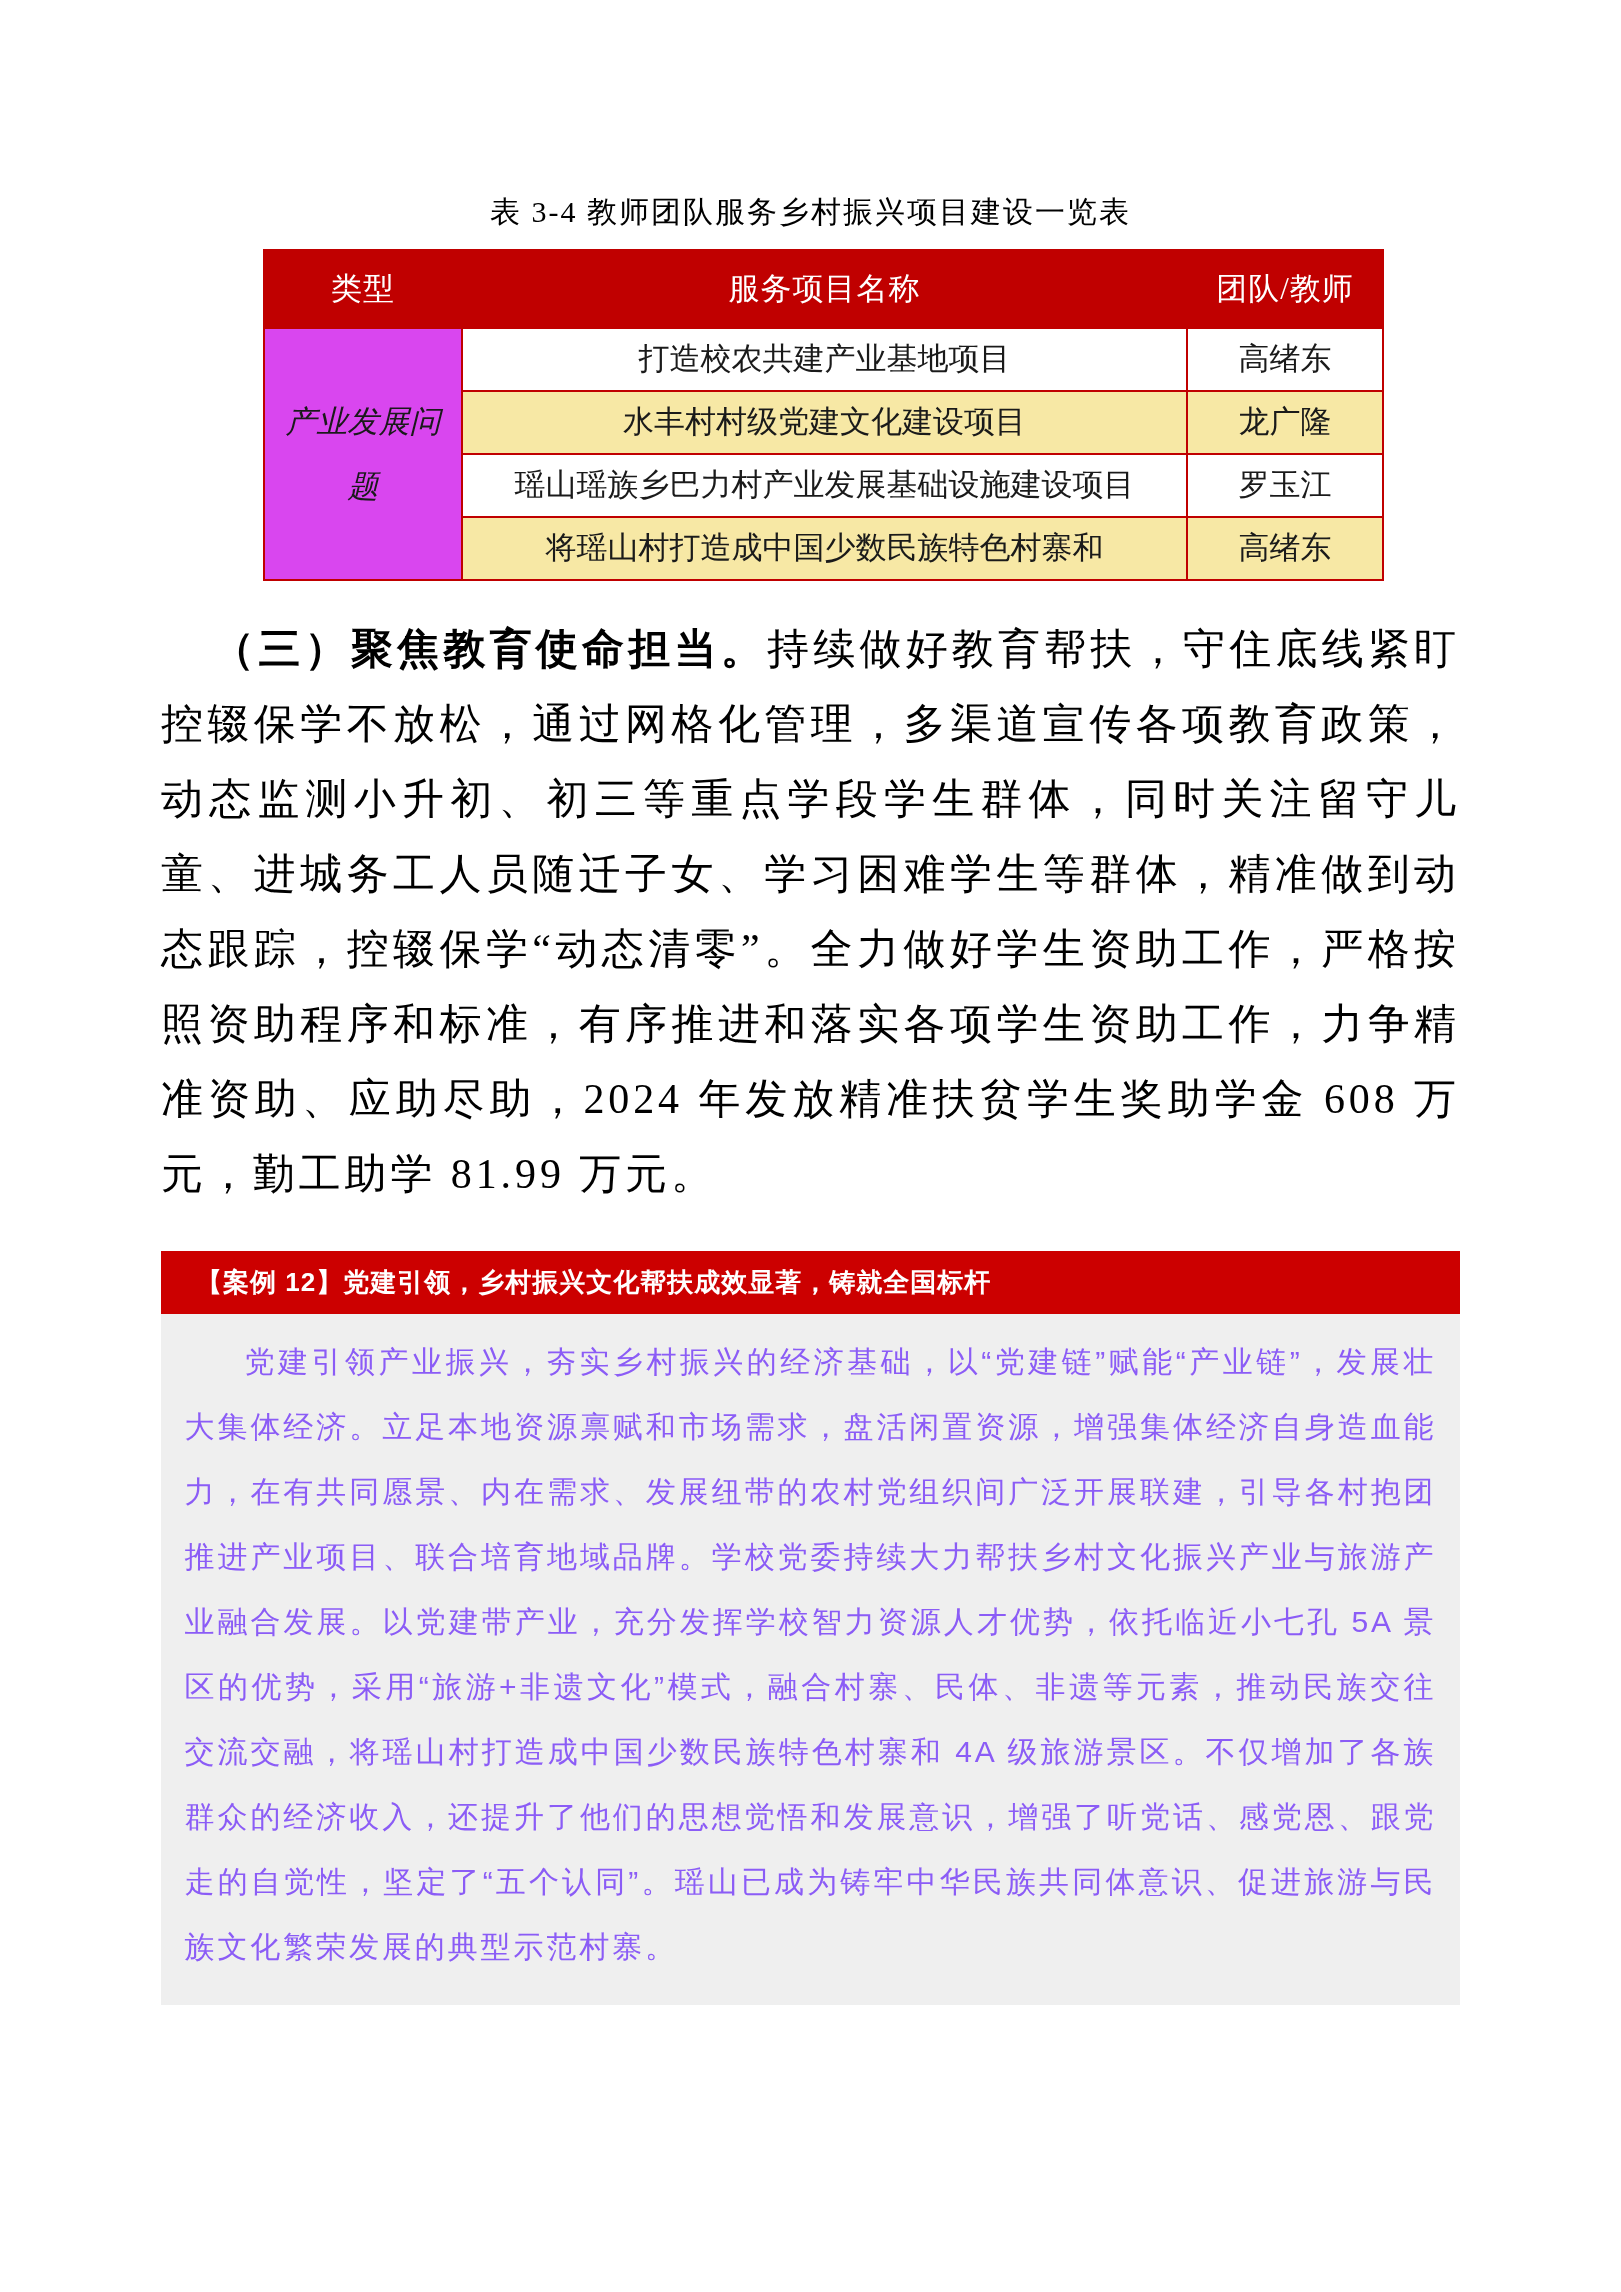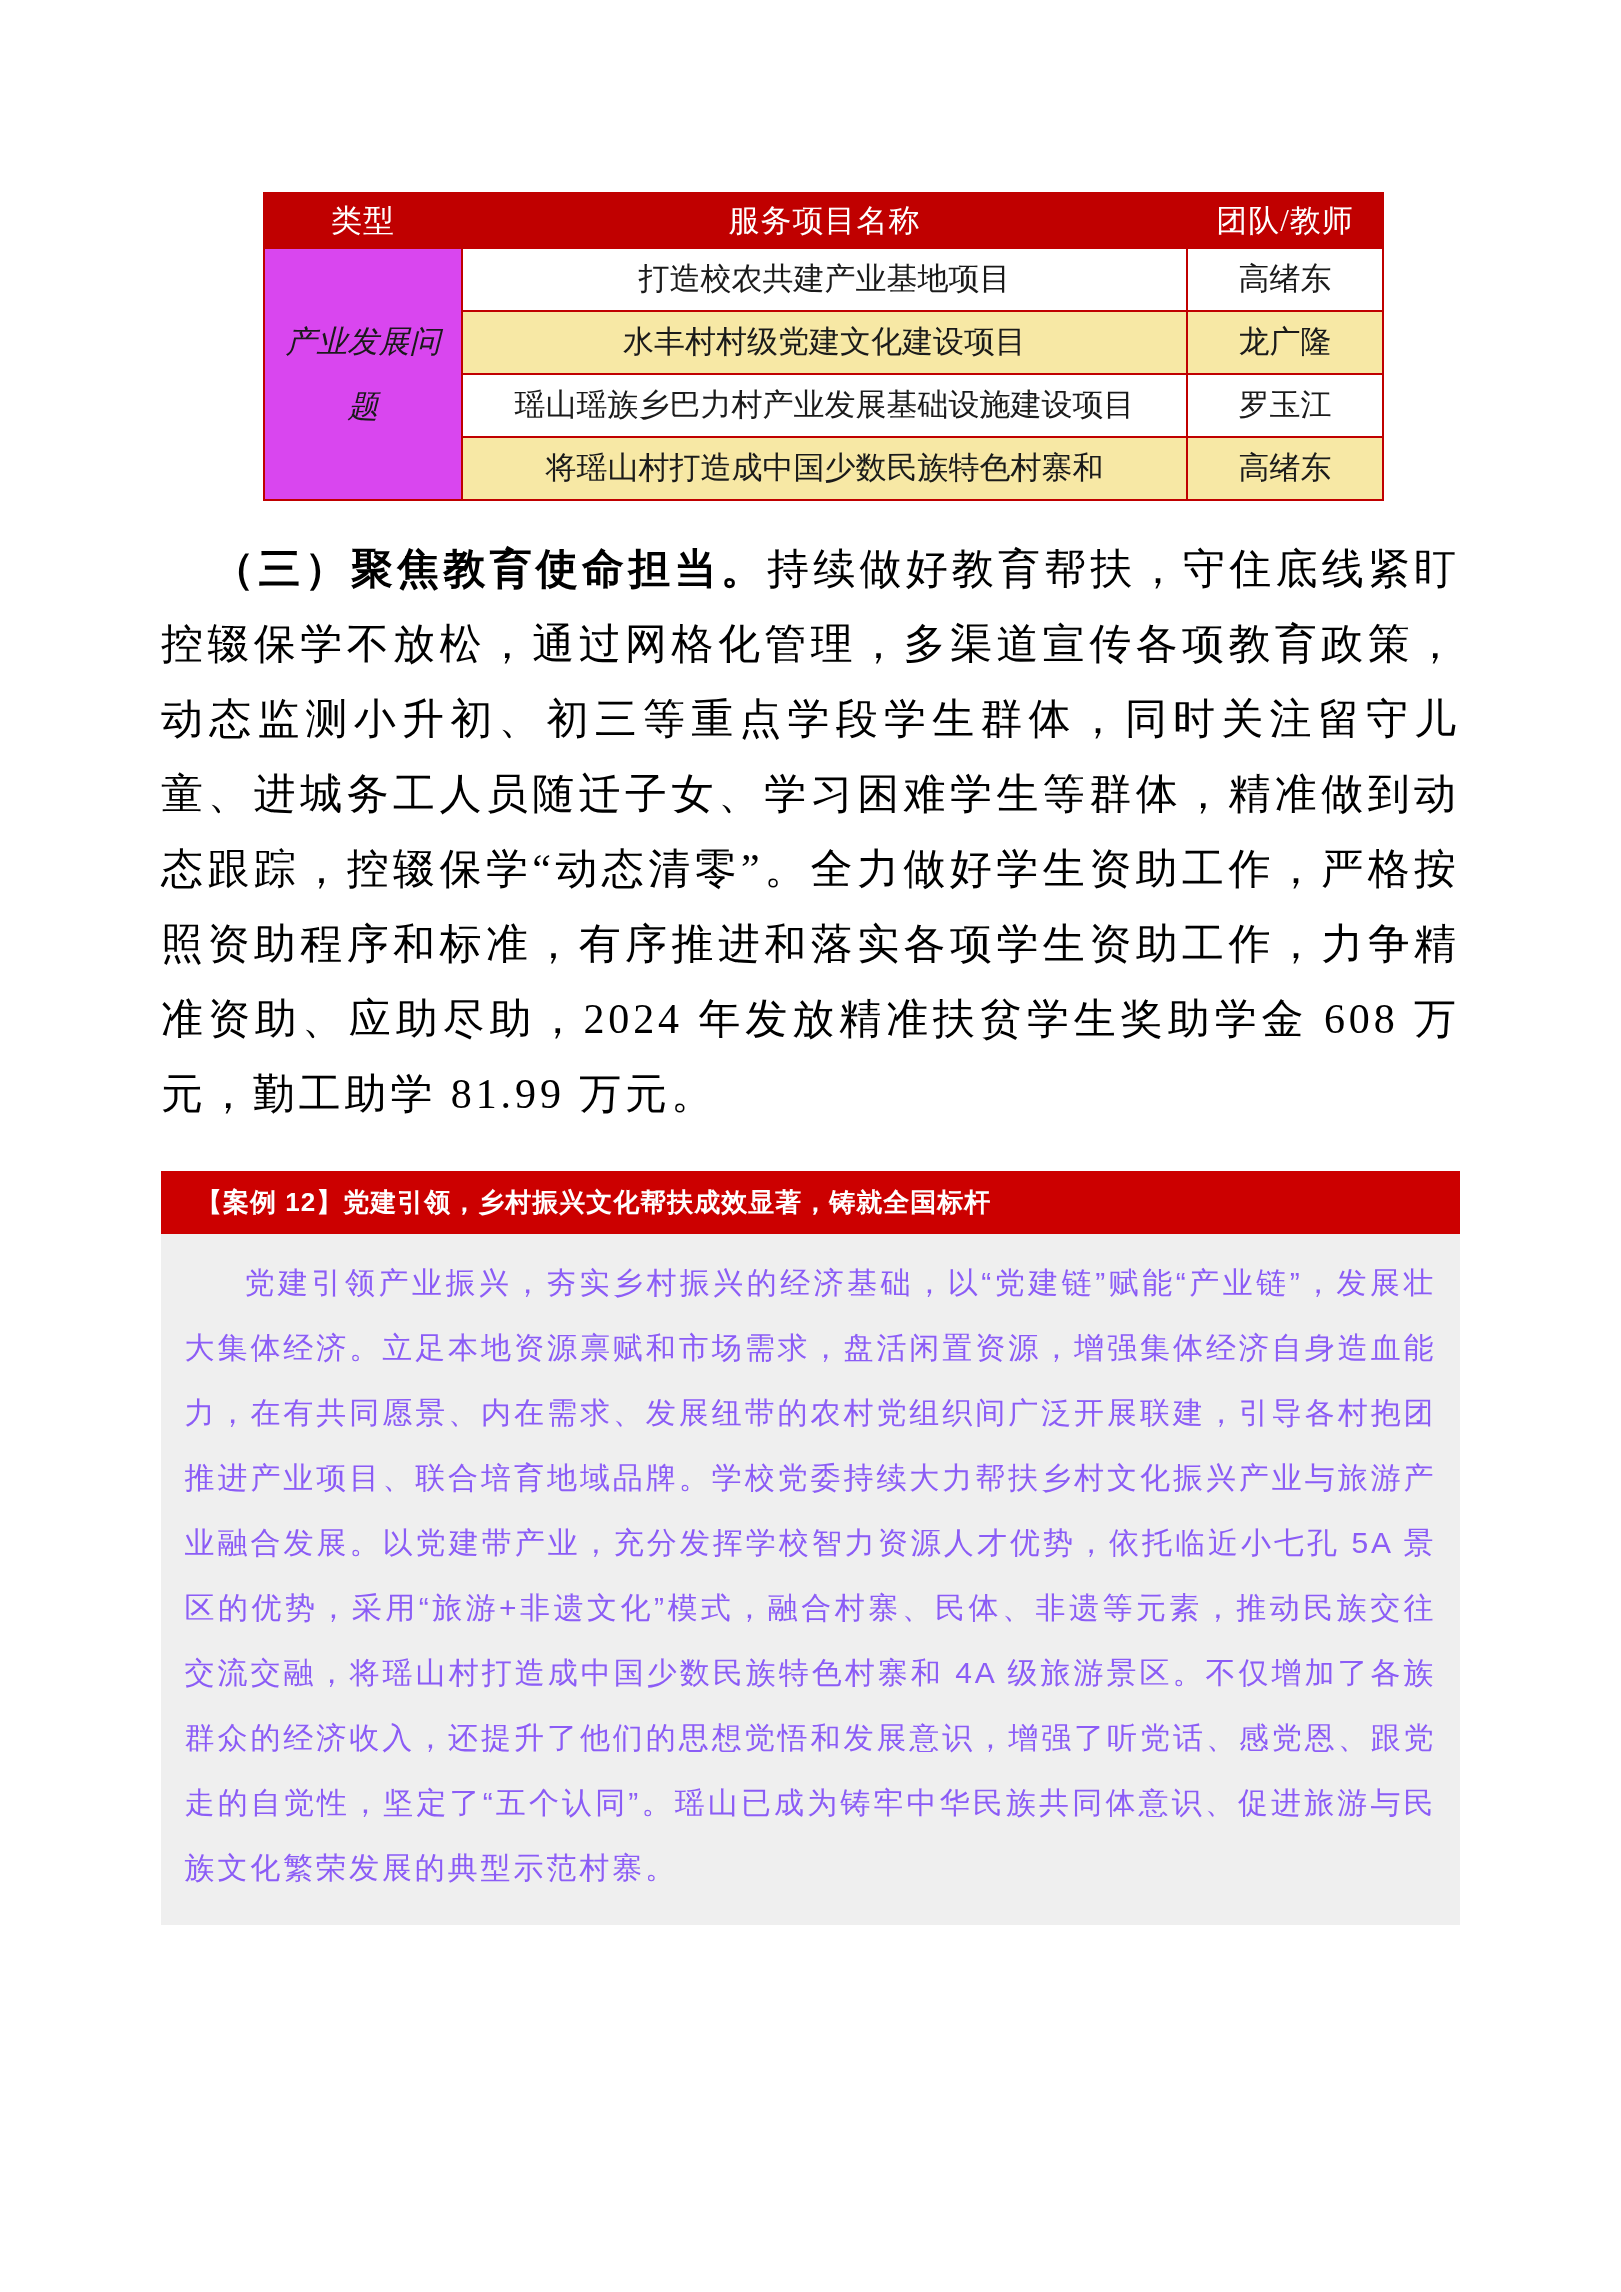--- a/index.html
+++ b/index.html
@@ -24,21 +24,21 @@
   table.project-table{
     border-collapse:collapse;table-layout:fixed;
     margin-left:102px;width:1119px;
     border:2.9px solid var(--table-red);
   }
   .project-table col.c-type{width:198px;}
   .project-table col.c-project{width:725px;}
   .project-table col.c-teacher{width:196px;}
   .project-table th{
     background:var(--table-red);color:#ffffff;font-weight:normal;
-    font-size:31px;height:55px;border:2px solid var(--table-red);
+    font-size:31px;height:78px;border:2px solid var(--table-red);
     letter-spacing:1px;
     margin-left:31px;
   }
   .project-table th + th{border-left:2px solid rgba(255,255,255,.85);}
   .project-table td{
     border:2px solid var(--table-red);text-align:center;vertical-align:middle;
     font-size:31px;height:63px;background:#ffffff;line-height:1.45;
     padding:2px 5.9px;
   }
   .project-table tr.row-yellow td{background:var(--row-yellow);margin-left:20px;}
@@ -66,20 +66,21 @@
     position:absolute;bottom:139px;left:0;width:100%;
     text-align:center;font-size:28px;color:#333;letter-spacing:5.9px;
   }
 </style>
 </head>
 <body>
 
 <div class="page">
   <div class="content">
 
+    <div class="table-title">表 3-4 教师团队服务乡村振兴项目建设一览表</div>
 
     <table class="project-table">
       <colgroup>
         <col class="c-type">
           <col class="c-project">
           <col class="c-teacher">
       </colgroup>
       <thead>
         <tr>
           <th>类型</th>

